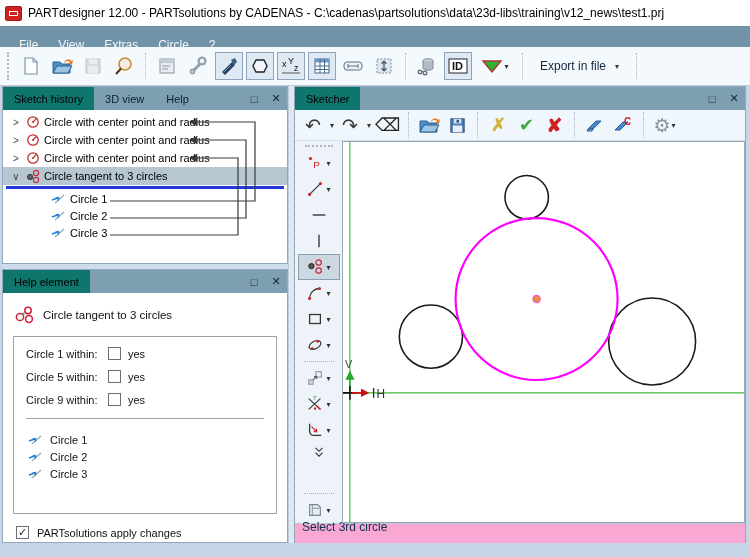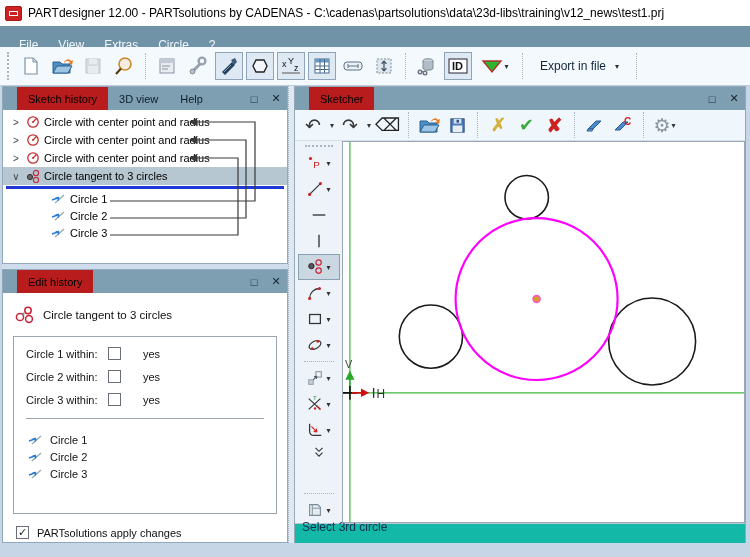--- a/index.html
+++ b/index.html
@@ -31,21 +31,21 @@
   
   .main { flex:1 1 auto; display:flex; overflow:hidden; padding-left:2px; }
   .left-col { width:286px; flex:0 0 auto; display:flex; flex-direction:column; }
   .v-splitter { width:6px; flex:0 0 auto; background:#dfe8f0; border-left:1px dotted #9fb2c2; }
   .right-col { flex:1 1 auto; display:flex; flex-direction:column; padding-right:4px; }
 
   
   .panel { display:flex; flex-direction:column; border:1px solid #93a8ba; background:#fff; }
   .panel-header { height:23px; background:#7e9fb2; display:flex; align-items:stretch; flex:0 0 auto; }
   .ptab { display:flex; align-items:center; padding:0 11px; font-size:11px; color:#0d1d2b; }
-  .ptab.active { background:#b91c1c; color:#000;margin-left:14px; }
+  .ptab.active { background:#0f766e; color:#000; }
   .ph-fill { flex:1; }
   .ph-btn { width:22px; display:flex; align-items:center; justify-content:center; color:#16262f; font-size:11px; }
 
   
   .sketch-panel { height:178px; flex:0 0 auto; }
   .tree { position:relative; flex:1; background:#fff; overflow:hidden; padding-top:3px; }
   .trow { height:18px; display:flex; align-items:center; padding-left:7px; gap:4px; white-space:nowrap; }
   .trow .expander { width:12px; color:#444; font-size:10px; text-align:center; }
   .trow.selected { background:#b7c7d1; margin-left:0; }
   .blue-line { height:3px; background:#2038d8; margin:1px 3px 1px 3px; }
@@ -55,41 +55,41 @@
 
   
   .h-splitter { height:5px; background:#cfdceb; flex:0 0 auto; }
   .edit-panel { flex:1 1 auto; }
   .ee-body { flex:1; background:#fff; padding:10px 10px 0 10px; overflow:hidden; }
   .ee-title { display:flex; align-items:center; gap:8px; margin:3px 0 12px 2px; font-size:11.5px; }
   .groupbox { border:1px solid #9aa5ad; padding:10px 8px 22px 12px; height:178px; }
   .within-row { display:flex; align-items:center; margin-bottom:10px; }
   .within-row .wlabel { width:82px; }
   .checkbox { width:13px; height:13px; border:1px solid #6a6f75; background:#fff; display:inline-flex; align-items:center; justify-content:center; font-size:11px; color:#1a1a1a; }
-  .within-row .opt { margin-left:22px; }
+  .within-row .opt { margin-left:7px; }
   .gb-sep { border:none; border-top:1px solid #9aa5ad; margin:12px 4px 12px 0; }
   .ref-row { display:flex; align-items:center; gap:7px; height:17px; margin-bottom:0px; padding-left:2px; }
   .autoapply { display:flex; align-items:center; gap:8px; margin:12px 0 0 3px; }
 
   
   .sketcher { flex:1 1 auto; display:flex; flex-direction:column; border:1px solid #93a8ba; background:#eef6fb; margin-bottom:6px; }
   .sk-toolbar { height:31px; background:#f0f7fc; display:flex; align-items:center; padding-left:6px; gap:4px; flex:0 0 auto; border-bottom:1px solid #d5dfe8; }
   .sk-btn { min-width:24px; height:24px; display:flex; align-items:center; justify-content:center; }
   .undo-glyph { font-size:19px; color:#3a3a3a; }
   .sk-body { flex:1 1 auto; display:flex; overflow:hidden; }
   .toolcol { width:47px; flex:0 0 auto; background:#edf3f9; display:flex; flex-direction:column; align-items:center; padding-top:4px; }
   .grip-h { width:28px; border-top:2px dotted #a9b6c2; margin-bottom:3px; }
   .tool { width:42px; height:26px; display:flex; align-items:center; justify-content:center; gap:1px; border:1px solid transparent; }
   .tool.selected { background:#ccd8e1; border:1px solid #87a0b2; }
   .tool .dd { font-size:8px; }
   .tool-sep { width:30px; border-top:1px dotted #a9b6c2; margin:3px 0; }
   .tool-spacer { flex:1; }
   .canvas-wrap { flex:1 1 auto; background:#fff; border:1px solid #9aa8b5; margin:0; position:relative; }
   .canvas-wrap svg { display:block; }
-  .sk-status { height:23px; background:#14b8a6; border-top:1px solid #b9c9d8; display:flex; align-items:center; justify-content:space-between; padding:0 10px 17px 7px; flex:0 0 auto; }
+  .sk-status { height:23px; background:#f9a8d4; border-top:1px solid #b9c9d8; display:flex; align-items:center; justify-content:space-between; padding:0 10px 17px 7px; flex:0 0 auto; }
   .sk-status span { font-size:12px; color:#10304f; }
 </style>
 </head>
 <body>
 
 <div class="window">
 
   <div class="titlebar">
     <div class="appicon"></div>
     <div class="title-text">PARTdesigner 12.00 - PARTsolutions by CADENAS - C:\cadenas\partsolutions\data\23d-libs\training\v12_news\test1.prj</div>
@@ -323,21 +323,21 @@
             </g>
           </svg>
         </div>
       </div>
 
       <div class="h-splitter"></div>
 
       <div class="panel edit-panel">
         <div class="panel-header">
           <div class="ptab active">
-              <span>Edit history</span>
+              <span>Help element</span>
             </div>
           <div class="ph-fill"></div>
           <div class="ph-btn">□</div>
           <div class="ph-btn">✕</div>
         </div>
         <div class="ee-body">
           <div class="ee-title">
             <svg width="20" height="18" viewBox="0 0 20 18">
                 <circle cx="5" cy="11" r="3.6" fill="none" stroke="#cc2233" stroke-width="1.5"></circle>
                 <circle cx="13" cy="4.5" r="3.2" fill="none" stroke="#cc2233" stroke-width="1.5"></circle>
@@ -346,26 +346,26 @@
               </svg>
             <span>Circle tangent to 3 circles</span>
           </div>
           <div class="groupbox">
             <div class="within-row">
               <span class="wlabel">Circle 1 within:</span>
               <span class="checkbox"></span>
               <span class="opt">yes</span>
             </div>
             <div class="within-row">
-              <span class="wlabel">Circle 2 within:</span>
+              <span class="wlabel">Circle 5 within:</span>
               <span class="checkbox"></span>
               <span class="opt">yes</span>
             </div>
             <div class="within-row">
-              <span class="wlabel">Circle 3 within:</span>
+              <span class="wlabel">Circle 9 within:</span>
               <span class="checkbox"></span>
               <span class="opt">yes</span>
             </div>
             <hr class="gb-sep">
             <div class="ref-row">
               <svg width="15" height="12" viewBox="0 0 15 12">
                   <path d="M4 10 L13 2" stroke="#9aa" stroke-width="1.4" fill="none"></path>
                   <path d="M1 7 l7 -2.5 M8 4.5 l-3.5 0.4 M8 4.5 l-1 3.2" stroke="#2a7fd4" stroke-width="1.4" fill="none"></path>
                 </svg>
               <span>Circle 1</span>

